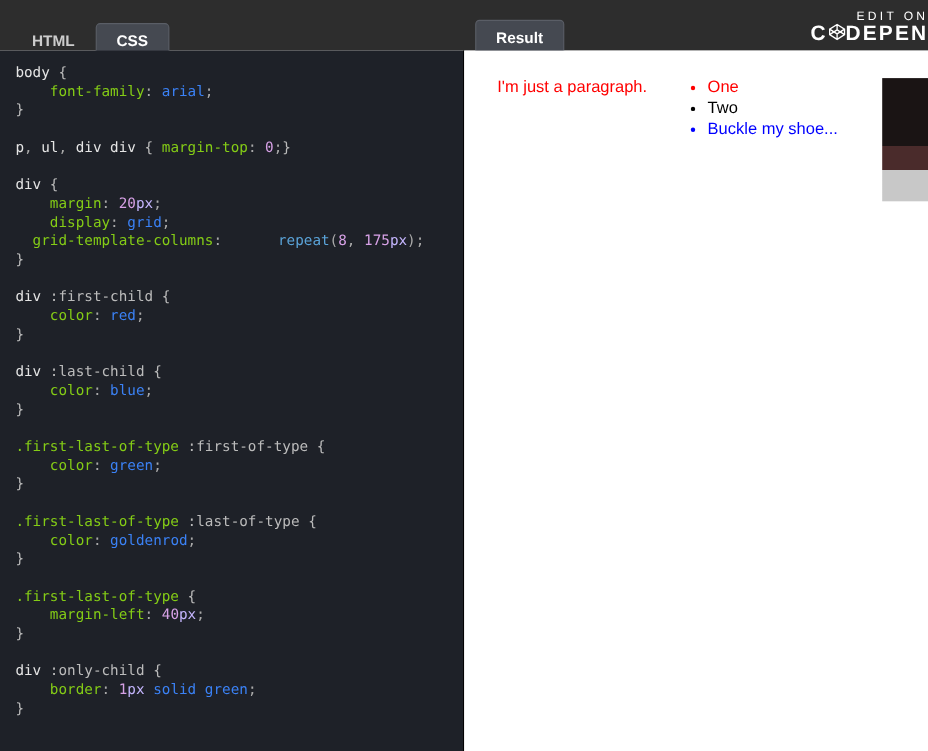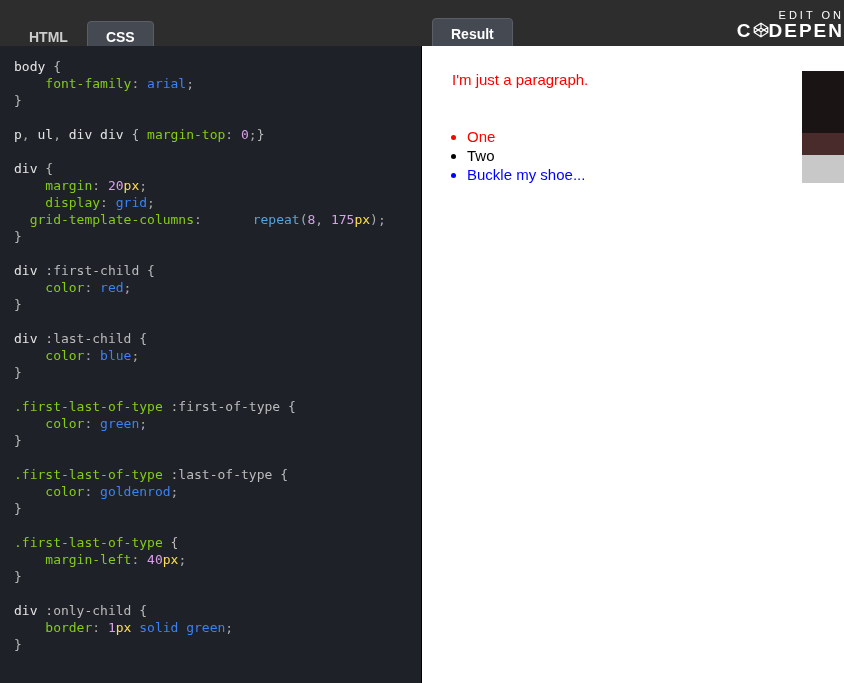--- a/index.html
+++ b/index.html
@@ -107,21 +107,20 @@
     .result-pane {
       width: 422px;
       background: #fff;
       padding: 25px 0 0 30px;
       font-family: Arial, sans-serif;
       font-size: 15px;
       display: flex;
       gap: 40px;
       position: relative;
       overflow: hidden;
-      flex-direction: column;
     }
 
     .result-para {
       color: red;
     }
 
     .result-list {
       list-style: disc;
       padding-left: 15px;
     }
@@ -144,21 +143,21 @@
         #1a1414 0%, #1a1414 55%,
         #4a2b2b 55%, #4a2b2b 75%,
         #c8c8c8 75%, #c8c8c8 100%);
     }
 
     
     .sel { color: #e5e5e5; } 
     .prop { color: #84cc16; } 
     .brace { color: #bbb; }
     .numv { color: #d7a1e6; } 
-    .unit { color: #fde047; } 
+    .unit { color: #c4b5fd; } 
     .val { color: #3b82f6; } 
     .kw { color: #5aa3d8; margin-left: 43px; } 
     .punct { color: #aaa; }
     .cls { color: #84cc16; } 
     .pseudo { color: #bbb; }
 
     pre {
       white-space: pre-wrap;
       font-family: inherit;
       font-size: inherit;

